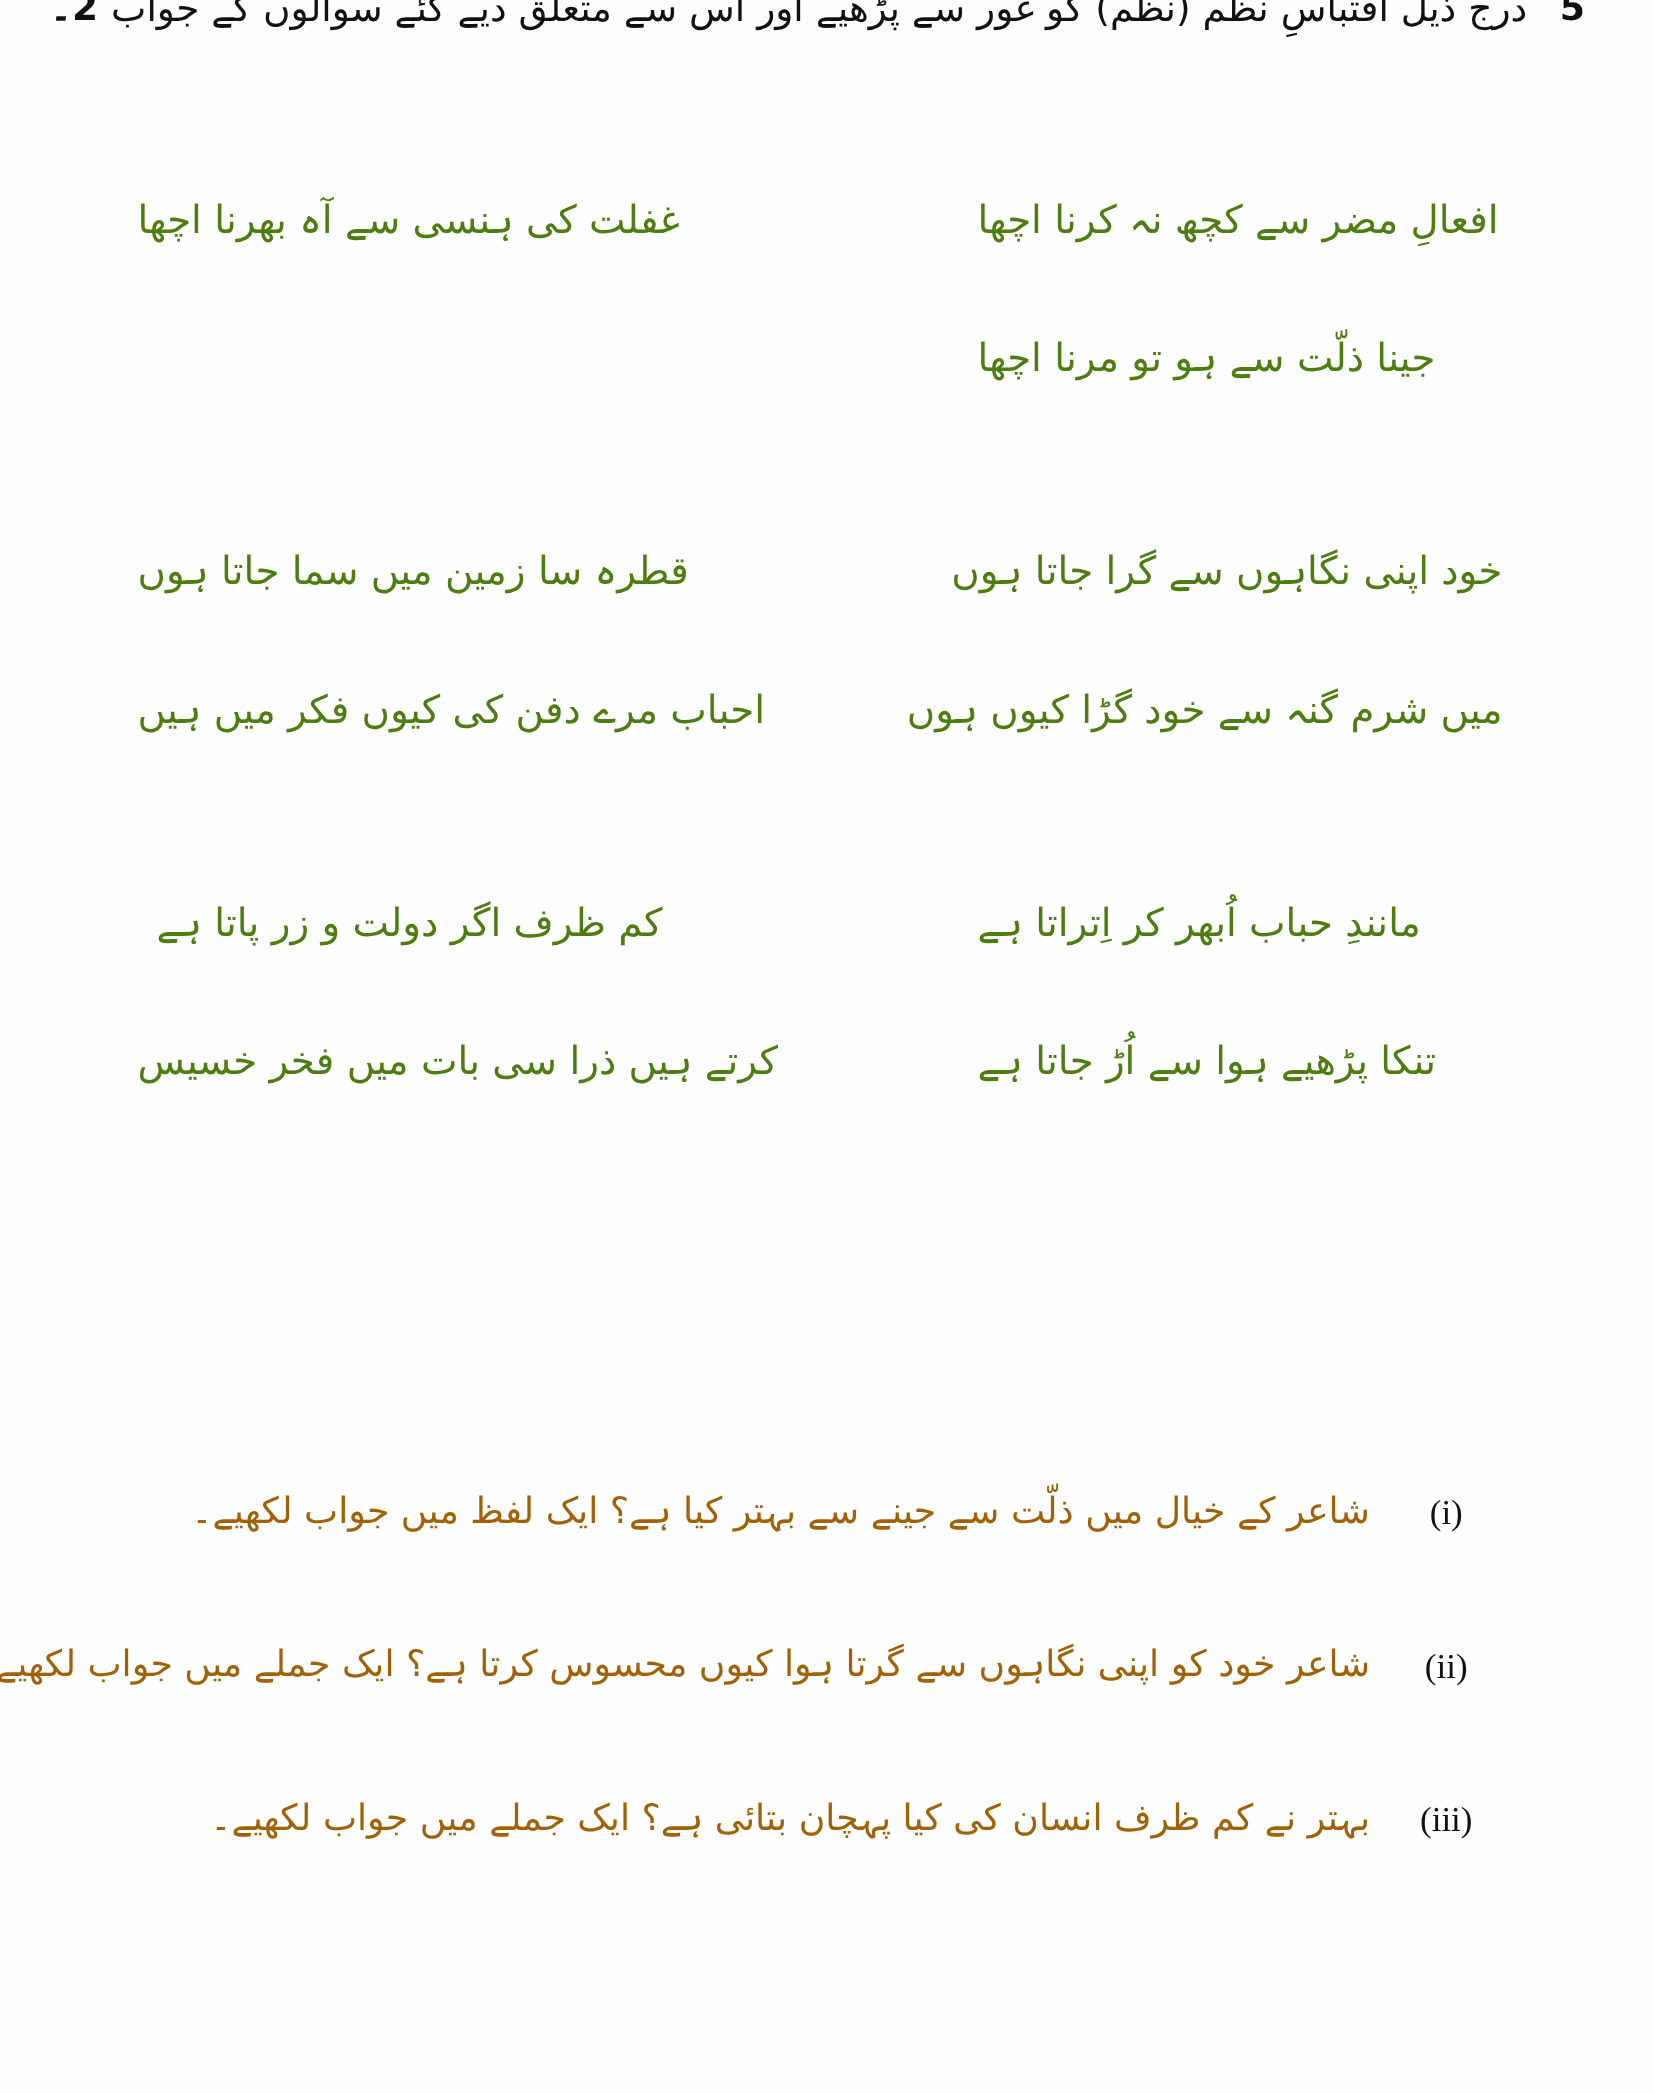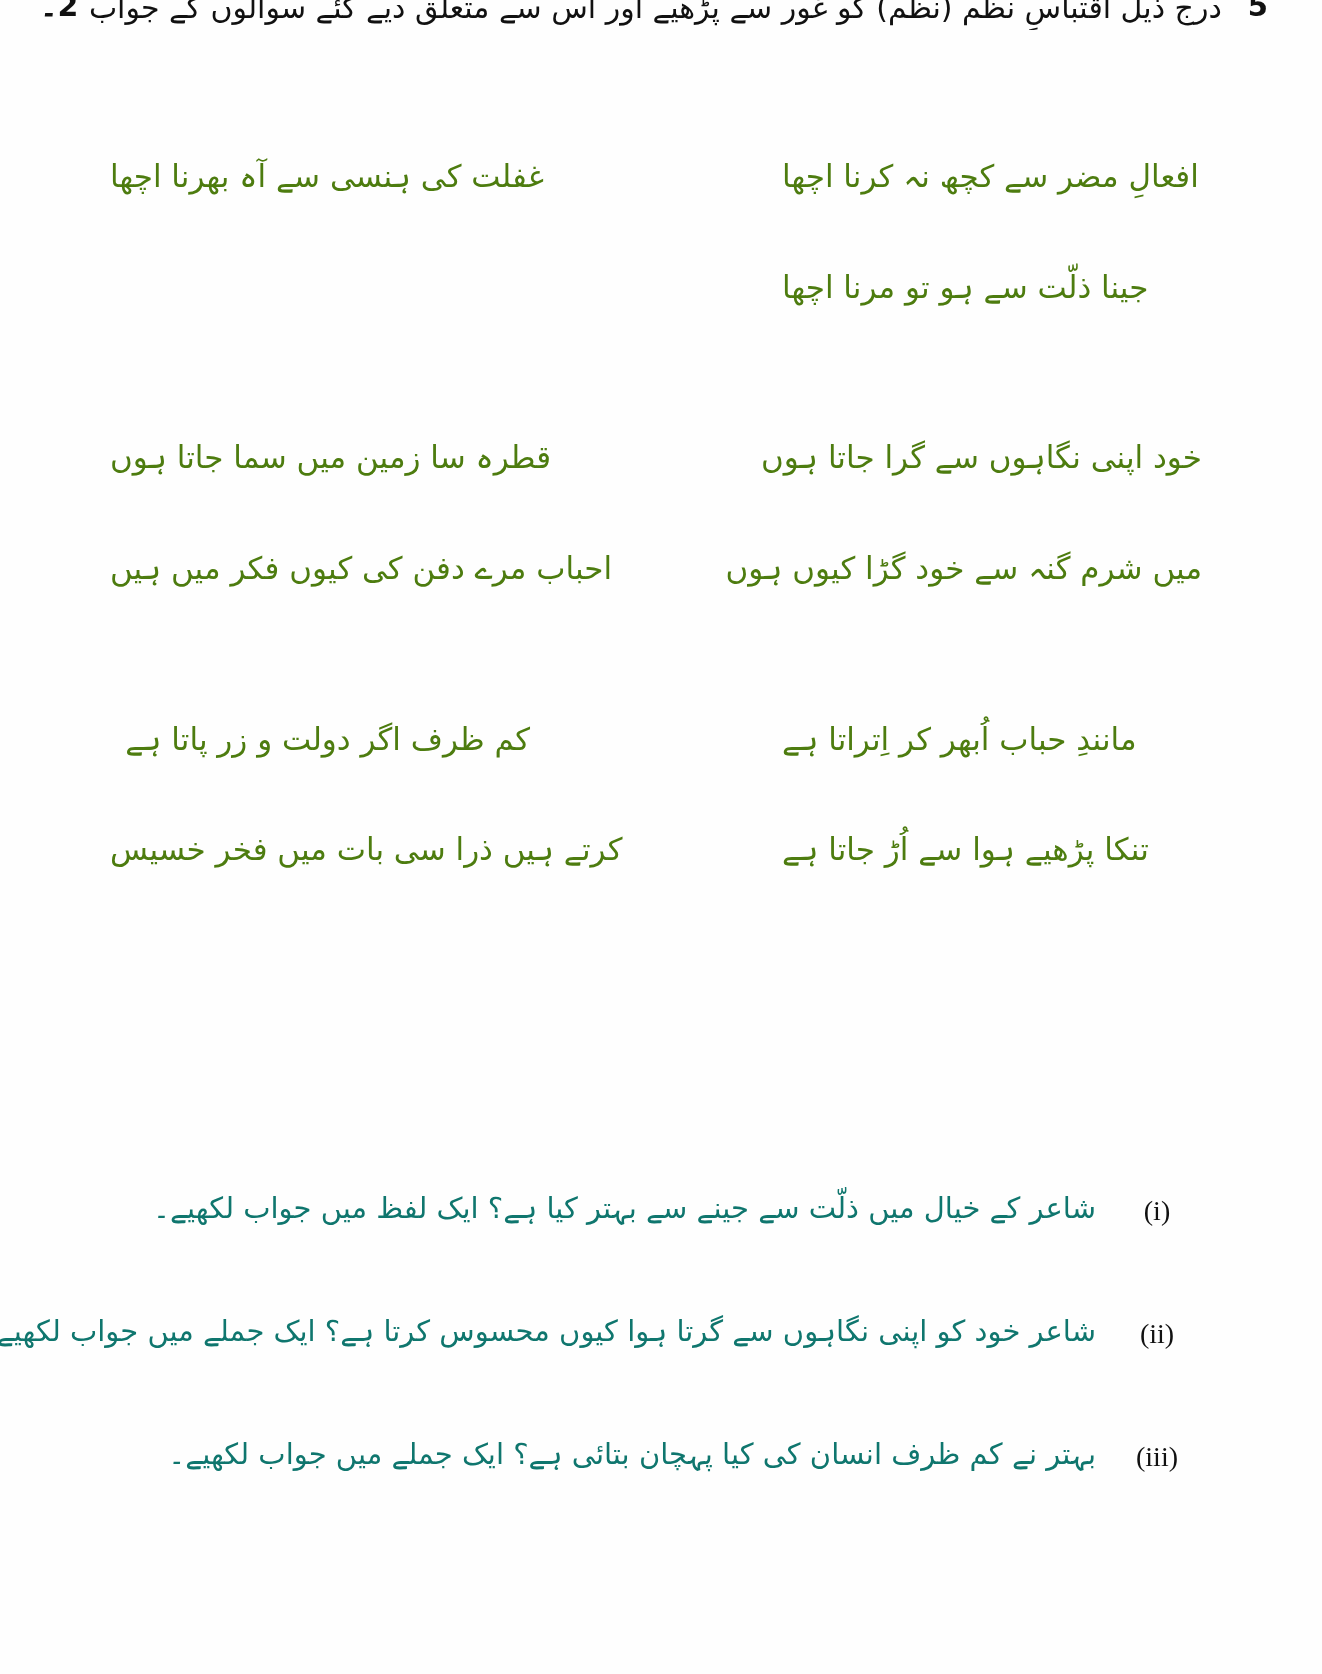--- a/index.html
+++ b/index.html
@@ -131,21 +131,21 @@
     font-size: 28px;
     font-style: normal;
     color: #111;
     padding-top: 4px;
     direction: ltr;
   }
   .q-text {
     flex: 1 1 auto;
     text-align: right;
     padding-right: 18px;
-    color: #0f766e;
+    color: #a16207;
     white-space: nowrap;
   }
 </style>
 </head>
 <body>
 
 <div class="page">
 
   <div class="top-row">
     <div class="marks">5</div>

